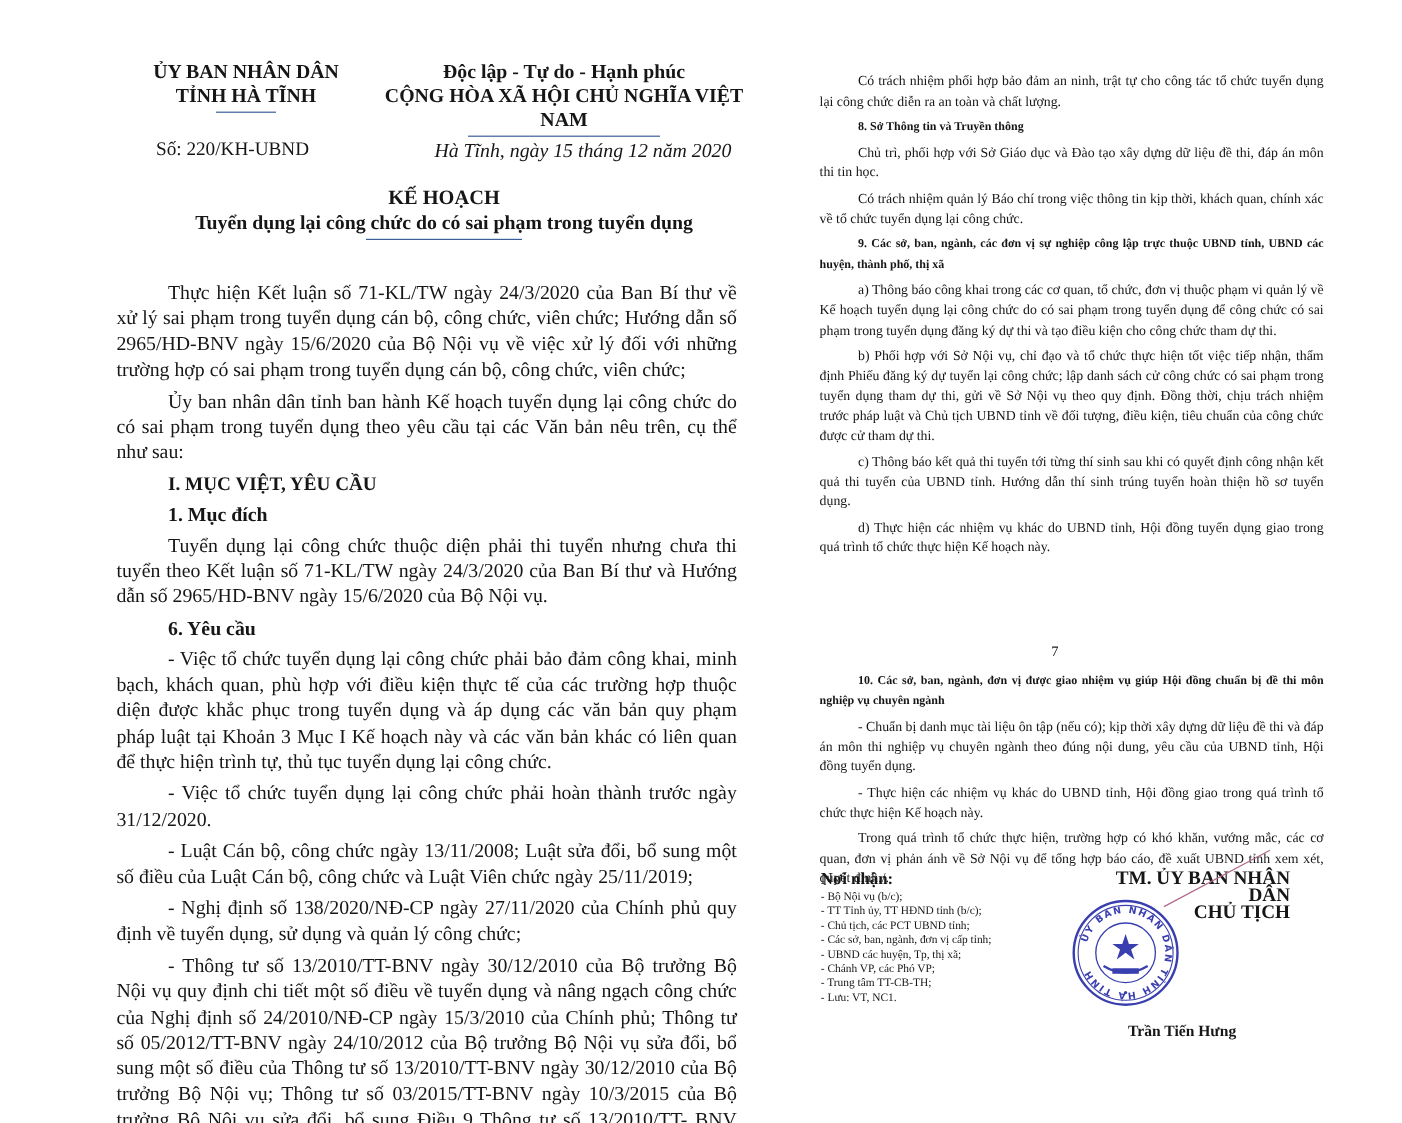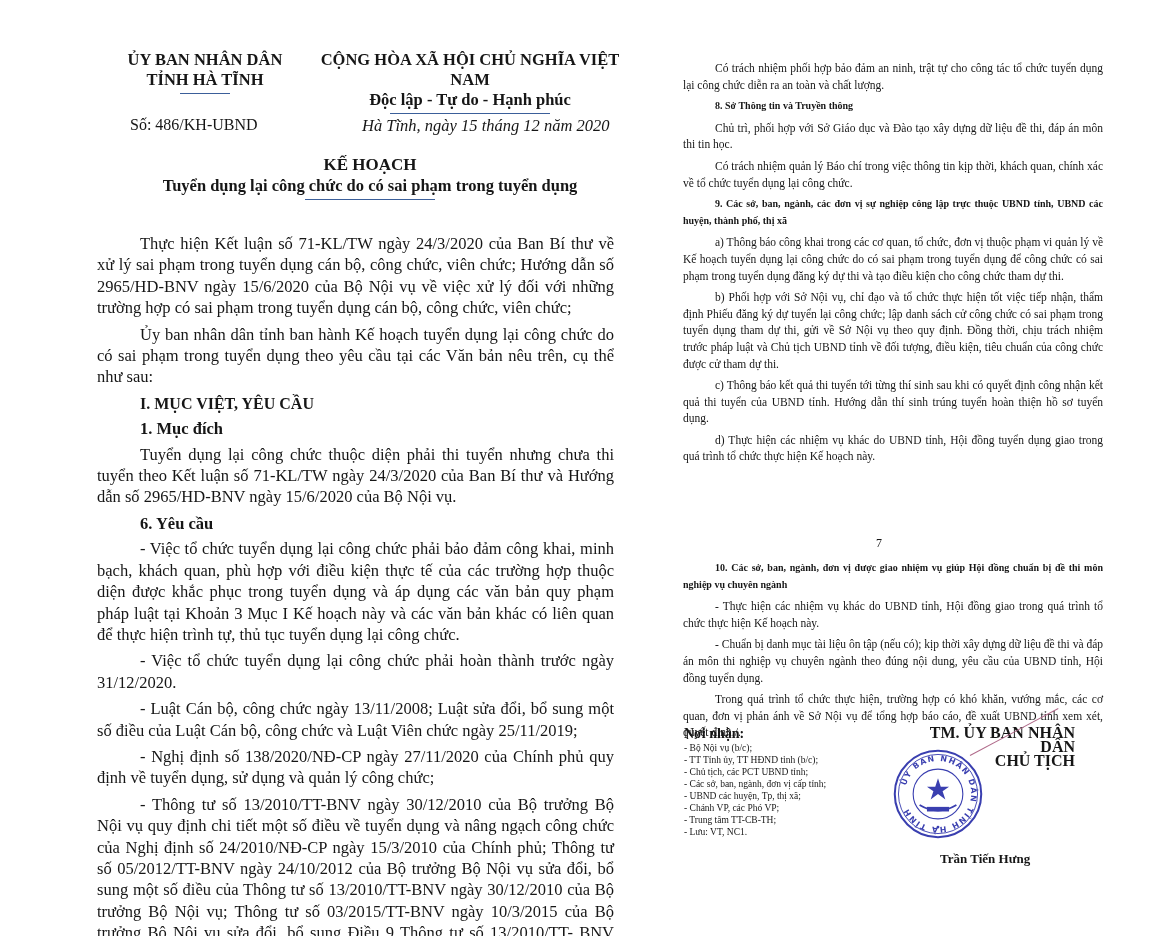--- a/index.html
+++ b/index.html
@@ -47,25 +47,25 @@
 </head>
 <body>
 
 <div class="page" id="page-left">
   <div class="hdr-left">
     <div>ỦY BAN NHÂN DÂN</div>
     <div>TỈNH HÀ TĨNH</div>
     <div class="rule" style="width:50px"></div>
   </div>
   <div class="hdr-right">
+    <div>Độc lập - Tự do - Hạnh phúc</div>
     <div>CỘNG HÒA XÃ HỘI CHỦ NGHĨA VIỆT NAM</div>
-    <div>Độc lập - Tự do - Hạnh phúc</div>
     <div class="rule" style="width:160px"></div>
   </div>
-  <div class="doc-no">Số: 486/KH-UBND</div>
+  <div class="doc-no">Số: 220/KH-UBND</div>
   <div class="doc-date">Hà Tĩnh, ngày 15 tháng 12 năm 2020</div>
   <div class="doc-title">
     <div class="t1">KẾ HOẠCH</div>
     <div class="t2">Tuyển dụng lại công chức do có sai phạm trong tuyển dụng</div>
     <div class="rule" style="width:130px"></div>
   </div>
 
   <div class="body-left">
     <p>Thực hiện Kết luận số 71-KL/TW ngày 24/3/2020 của Ban Bí thư về xử lý sai phạm trong tuyển dụng cán bộ, công chức, viên chức; Hướng dẫn số 2965/HD-BNV ngày 15/6/2020 của Bộ Nội vụ về việc xử lý đối với những trường hợp có sai phạm trong tuyển dụng cán bộ, công chức, viên chức;</p>
     <p>Ủy ban nhân dân tỉnh ban hành Kế hoạch tuyển dụng lại công chức do có sai phạm trong tuyển dụng theo yêu cầu tại các Văn bản nêu trên, cụ thể như sau:</p>
@@ -91,22 +91,22 @@
     <p>a) Thông báo công khai trong các cơ quan, tổ chức, đơn vị thuộc phạm vi quản lý về Kế hoạch tuyển dụng lại công chức do có sai phạm trong tuyển dụng để công chức có sai phạm trong tuyển dụng đăng ký dự thi và tạo điều kiện cho công chức tham dự thi.</p>
     <p>b) Phối hợp với Sở Nội vụ, chỉ đạo và tổ chức thực hiện tốt việc tiếp nhận, thẩm định Phiếu đăng ký dự tuyển lại công chức; lập danh sách cử công chức có sai phạm trong tuyển dụng tham dự thi, gửi về Sở Nội vụ theo quy định. Đồng thời, chịu trách nhiệm trước pháp luật và Chủ tịch UBND tỉnh về đối tượng, điều kiện, tiêu chuẩn của công chức được cử tham dự thi.</p>
     <p>c) Thông báo kết quả thi tuyển tới từng thí sinh sau khi có quyết định công nhận kết quả thi tuyển của UBND tỉnh. Hướng dẫn thí sinh trúng tuyển hoàn thiện hồ sơ tuyển dụng.</p>
     <p>d) Thực hiện các nhiệm vụ khác do UBND tỉnh, Hội đồng tuyển dụng giao trong quá trình tổ chức thực hiện Kế hoạch này.</p>
   </div>
 
   <div class="page-num">7</div>
 
   <div class="body-right" id="right-bottom">
     <p class="h">10. Các sở, ban, ngành, đơn vị được giao nhiệm vụ giúp Hội đồng chuẩn bị đề thi môn nghiệp vụ chuyên ngành</p>
+    <p>- Chuẩn bị danh mục tài liệu ôn tập (nếu có); kịp thời xây dựng dữ liệu đề thi và đáp án môn thi nghiệp vụ chuyên ngành theo đúng nội dung, yêu cầu của UBND tỉnh, Hội đồng tuyển dụng.</p>
     <p>- Thực hiện các nhiệm vụ khác do UBND tỉnh, Hội đồng giao trong quá trình tổ chức thực hiện Kế hoạch này.</p>
-    <p>- Chuẩn bị danh mục tài liệu ôn tập (nếu có); kịp thời xây dựng dữ liệu đề thi và đáp án môn thi nghiệp vụ chuyên ngành theo đúng nội dung, yêu cầu của UBND tỉnh, Hội đồng tuyển dụng.</p>
     <p>Trong quá trình tổ chức thực hiện, trường hợp có khó khăn, vướng mắc, các cơ quan, đơn vị phản ánh về Sở Nội vụ để tổng hợp báo cáo, đề xuất UBND tỉnh xem xét, quyết định./.</p>
   </div>
 
   <div class="recipients">
     <div class="lbl">Nơi nhận:</div>
     <div>- Bộ Nội vụ (b/c);</div>
     <div>- TT Tỉnh ủy, TT HĐND tỉnh (b/c);</div>
     <div>- Chủ tịch, các PCT UBND tỉnh;</div>
     <div>- Các sở, ban, ngành, đơn vị cấp tỉnh;</div>
     <div>- UBND các huyện, Tp, thị xã;</div>

